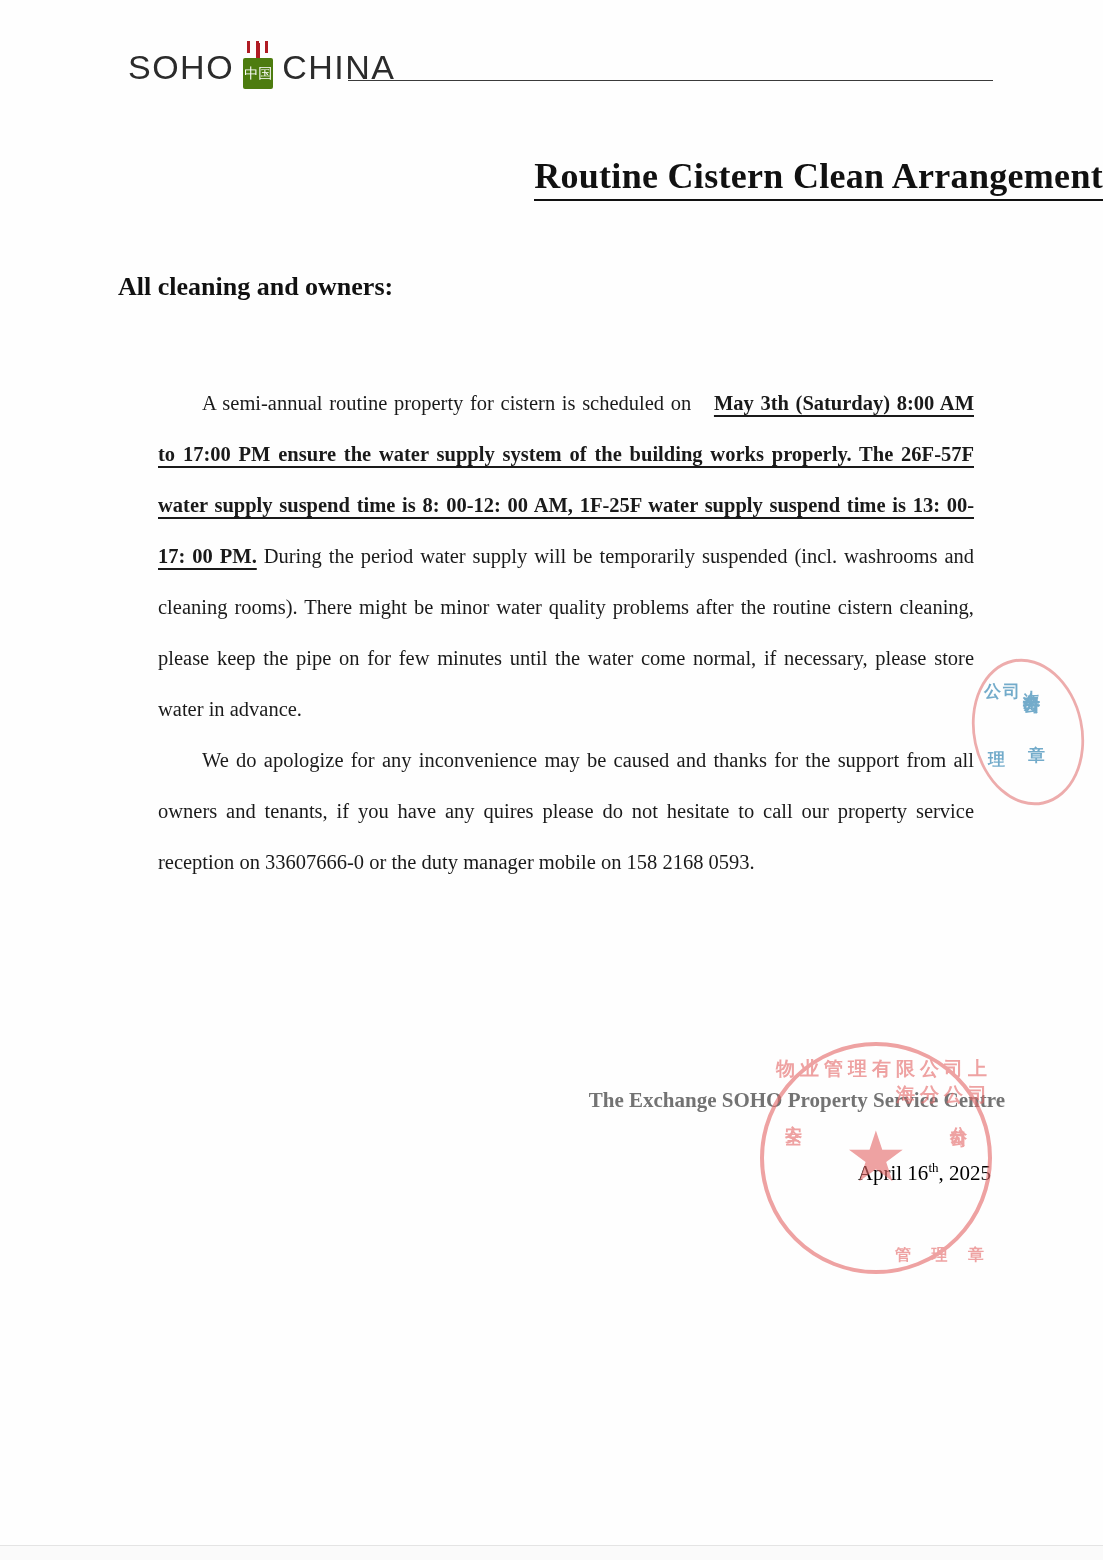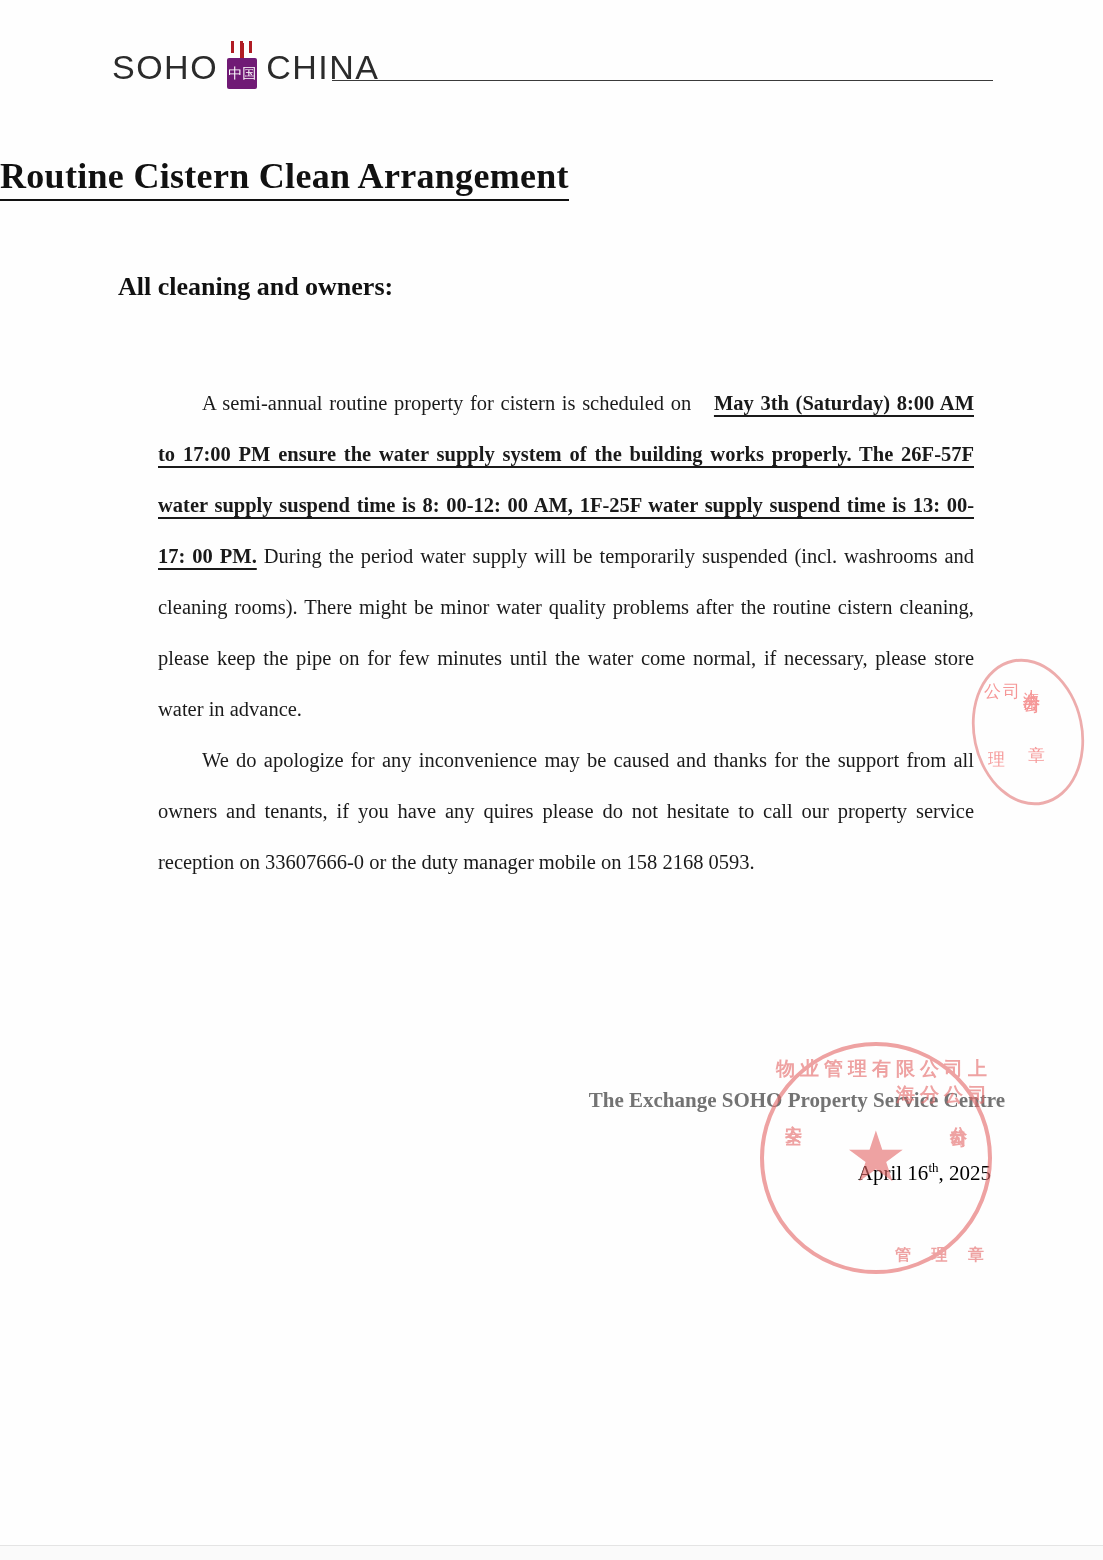--- a/index.html
+++ b/index.html
@@ -19,21 +19,21 @@
   .page {
     position: absolute;
     inset: 0;
     background: #fefefe;
   }
 
   
   .letterhead {
     position: absolute;
     top: 38px;
-    left: 112px;
+    left: 128px;
     right: 110px;
     height: 62px;
   }
   .logo {
     position: absolute;
     left: 0;
     top: 0;
     height: 58px;
     display: flex;
     align-items: center;
@@ -79,21 +79,21 @@
   .logo-mark .prongs span:nth-child(1) { left: 1px; }
   .logo-mark .prongs span:nth-child(2) { left: 10px; }
   .logo-mark .prongs span:nth-child(3) { left: 19px; }
   .logo-mark .box {
     position: absolute;
     left: 50%;
     top: 17px;
     transform: translateX(-50%);
     width: 30px;
     height: 31px;
-    background: #701a75;
+    background: #4d7c0f;
     color: #fff;
     font-family: "Liberation Sans", sans-serif;
     font-size: 14px;
     line-height: 31px;
     text-align: center;
     border-radius: 2px;
     letter-spacing: 0px;
   }
   .letterhead-rule {
     position: absolute;
@@ -102,21 +102,21 @@
     top: 42px;
     border-bottom: 1.6px solid #3a3a3a;
   }
 
   
   .doc-title {
     position: absolute;
     top: 155px;
     left: 0;
     width: 100%;
-    text-align: left;
+    text-align: right;
     font-size: 36px;
     font-weight: bold;
     letter-spacing: 0.3px;
     color: #111;
   }
   .doc-title span {
     border-bottom: 2.5px solid #111;
     padding-bottom: 3px;
   }
 
@@ -193,24 +193,24 @@
   .stamp-small .ring {
     position: absolute;
     inset: 0;
     border: 3px solid #e06a6a;
     border-radius: 50%;
     transform: rotate(-12deg) scaleX(0.92);
   }
   .stamp-small .txt {
     position: absolute;
     inset: 0;
-    color: #ef4444;
+    color: #0369a1;
     font-family: "Liberation Sans", sans-serif;
     font-size: 17px;
-    font-weight: normal;
+    font-weight: bold;
     letter-spacing: 2px;
   }
   .stamp-small .t1 { position:absolute; left: 16px; top: 22px; }
   .stamp-small .t2 { position:absolute; left: 52px; top: 18px; writing-mode: vertical-rl; }
   .stamp-small .t3 { position:absolute; left: 20px; top: 90px; }
   .stamp-small .t4 { position:absolute; left: 60px; top: 86px; }
 
   .stamp-big {
     left: 760px;
     top: 1042px;

